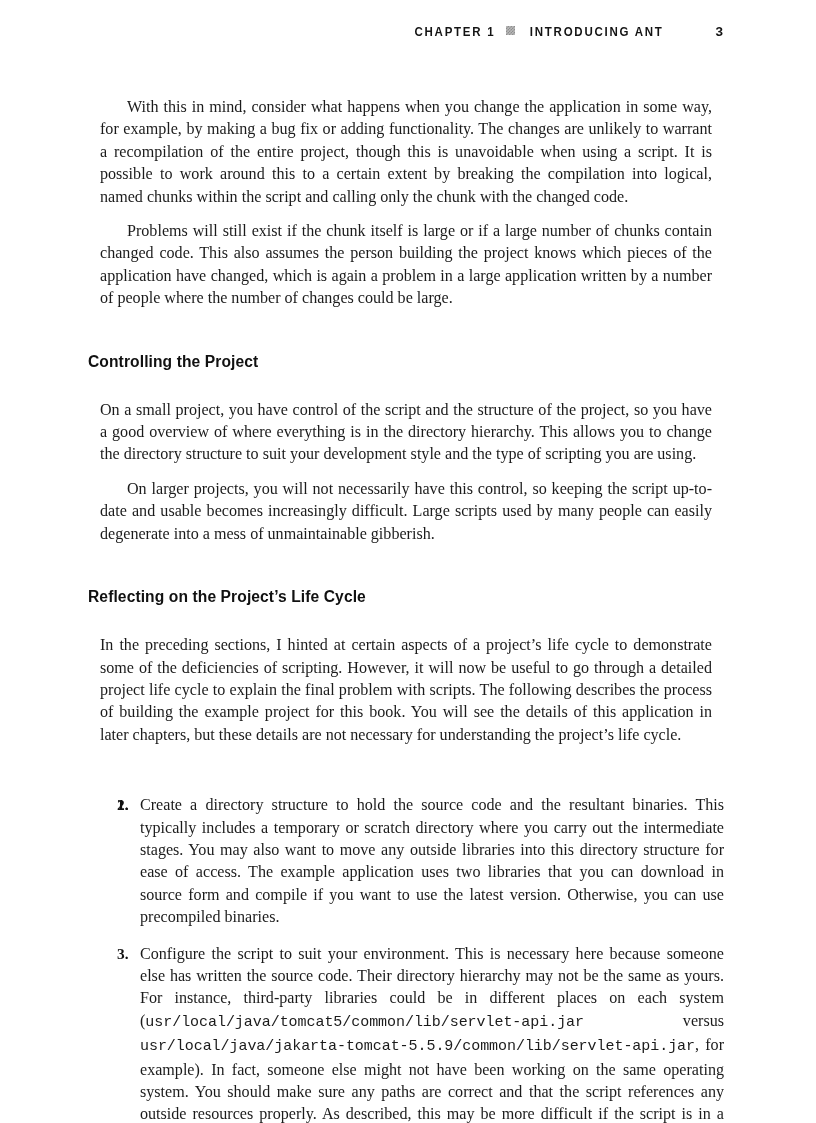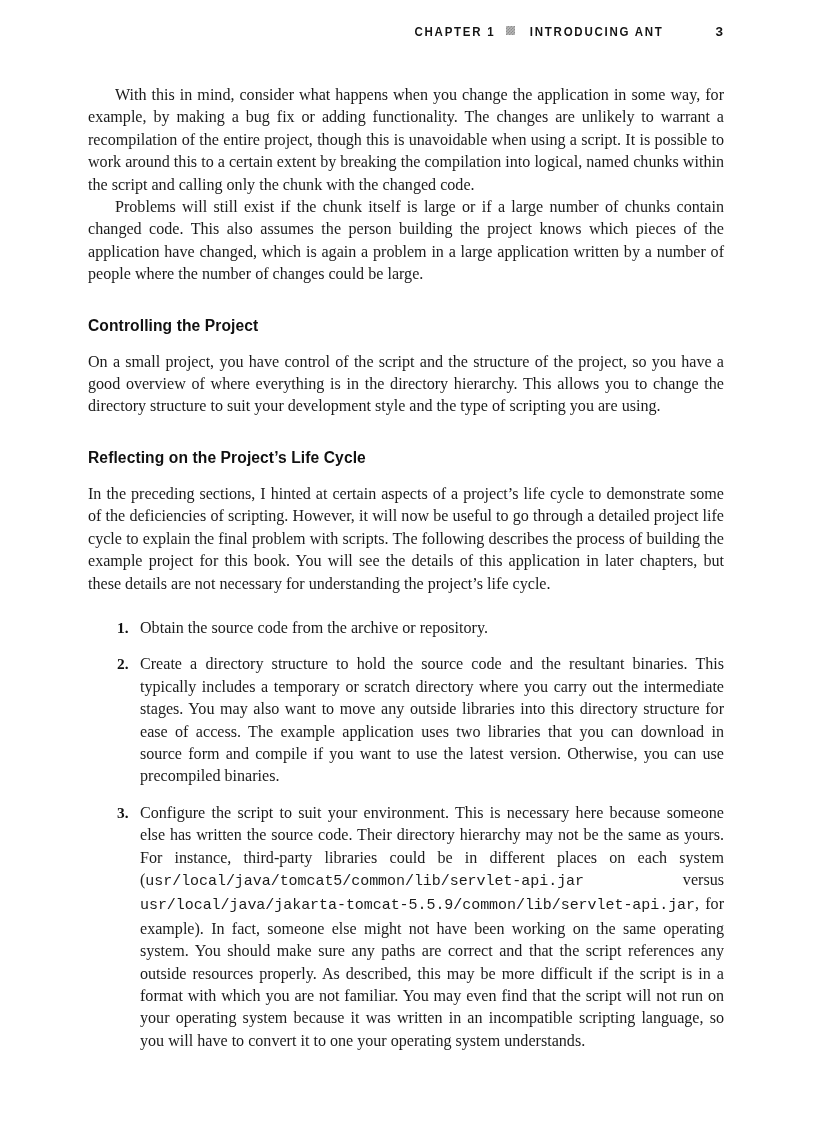--- a/index.html
+++ b/index.html
@@ -71,21 +71,21 @@
 
   
   .column {
     position: absolute;
     left: 88px;
     top: 84px;
     width: 636px;
   }
 
   p.body {
-    margin: 0;
+    margin: 12px;
     font-size: 16.1px;
     line-height: 22.4px;
     text-align: justify;
     text-justify: inter-word;
     hyphens: none;
     color: #1b1b1b;
   }
   p.body.indent {
     text-indent: 27px;
   }
@@ -153,33 +153,34 @@
     <p class="body indent">With this in mind, consider what happens when you change the application in some way, for example, by making a bug fix or adding functionality. The changes are unlikely to warrant a recompilation of the entire project, though this is unavoidable when using a script. It is possible to work around this to a certain extent by breaking the compilation into logical, named chunks within the script and calling only the chunk with the changed code.</p>
 
     <p class="body indent">Problems will still exist if the chunk itself is large or if a large number of chunks contain changed code. This also assumes the person building the project knows which pieces of the application have changed, which is again a problem in a large application written by a number of people where the number of changes could be large.</p>
 
     <div class="gap-sec-before"></div>
     <h2 class="section">Controlling the Project</h2>
     <div class="gap-sec-after"></div>
 
     <p class="body">On a small project, you have control of the script and the structure of the project, so you have a good overview of where everything is in the directory hierarchy. This allows you to change the directory structure to suit your development style and the type of scripting you are using.</p>
 
+    <p class="body indent">On larger projects, you will not necessarily have this control, so keeping the script up-to-date and usable becomes increasingly difficult. Large scripts used by many people can easily degenerate into a mess of unmaintainable gibberish.</p>
 
     <div class="gap-sec-before"></div>
     <h2 class="section">Reflecting on the Project’s Life Cycle</h2>
     <div class="gap-sec-after"></div>
 
     <p class="body">In the preceding sections, I hinted at certain aspects of a project’s life cycle to demonstrate some of the deficiencies of scripting. However, it will now be useful to go through a detailed project life cycle to explain the final problem with scripts. The following describes the process of building the example project for this book. You will see the details of this application in later chapters, but these details are not necessary for understanding the project’s life cycle.</p>
 
     <div class="gap-list-before"></div>
 
     <ol class="steps">
 
       <li>
-        <span class="num">1.</span><span>Obtain the source code from the archive or repository.</span>
+        <span class="num">1.</span>
       </li>
 
       <li>
         <span class="num">2.</span><span>Create a directory structure to hold the source code and the resultant binaries. This typically includes a temporary or scratch directory where you carry out the intermediate stages. You may also want to move any outside libraries into this directory structure for ease of access. The example application uses two libraries that you can download in source form and compile if you want to use the latest version. Otherwise, you can use precompiled binaries.</span>
       </li>
 
       <li>
         <span class="num">3.</span><span>Configure the script to suit your environment. This is necessary here because someone else has written the source code. Their directory hierarchy may not be the same as yours. For instance, third-party libraries could be in different places on each system (</span><code>usr/local/java/tomcat5/common/lib/servlet-api.jar</code><span> versus </span><code>usr/local/java/jakarta-tomcat-5.5.9/common/lib/servlet-api.jar</code><span>, for example). In fact, someone else might not have been working on the same operating system. You should make sure any paths are correct and that the script references any outside resources properly. As described, this may be more difficult if the script is in a format with which you are not familiar. You may even find that the script will not run on your operating system because it was written in an incompatible scripting language, so you will have to convert it to one your operating system understands.</span>
       </li>
 

